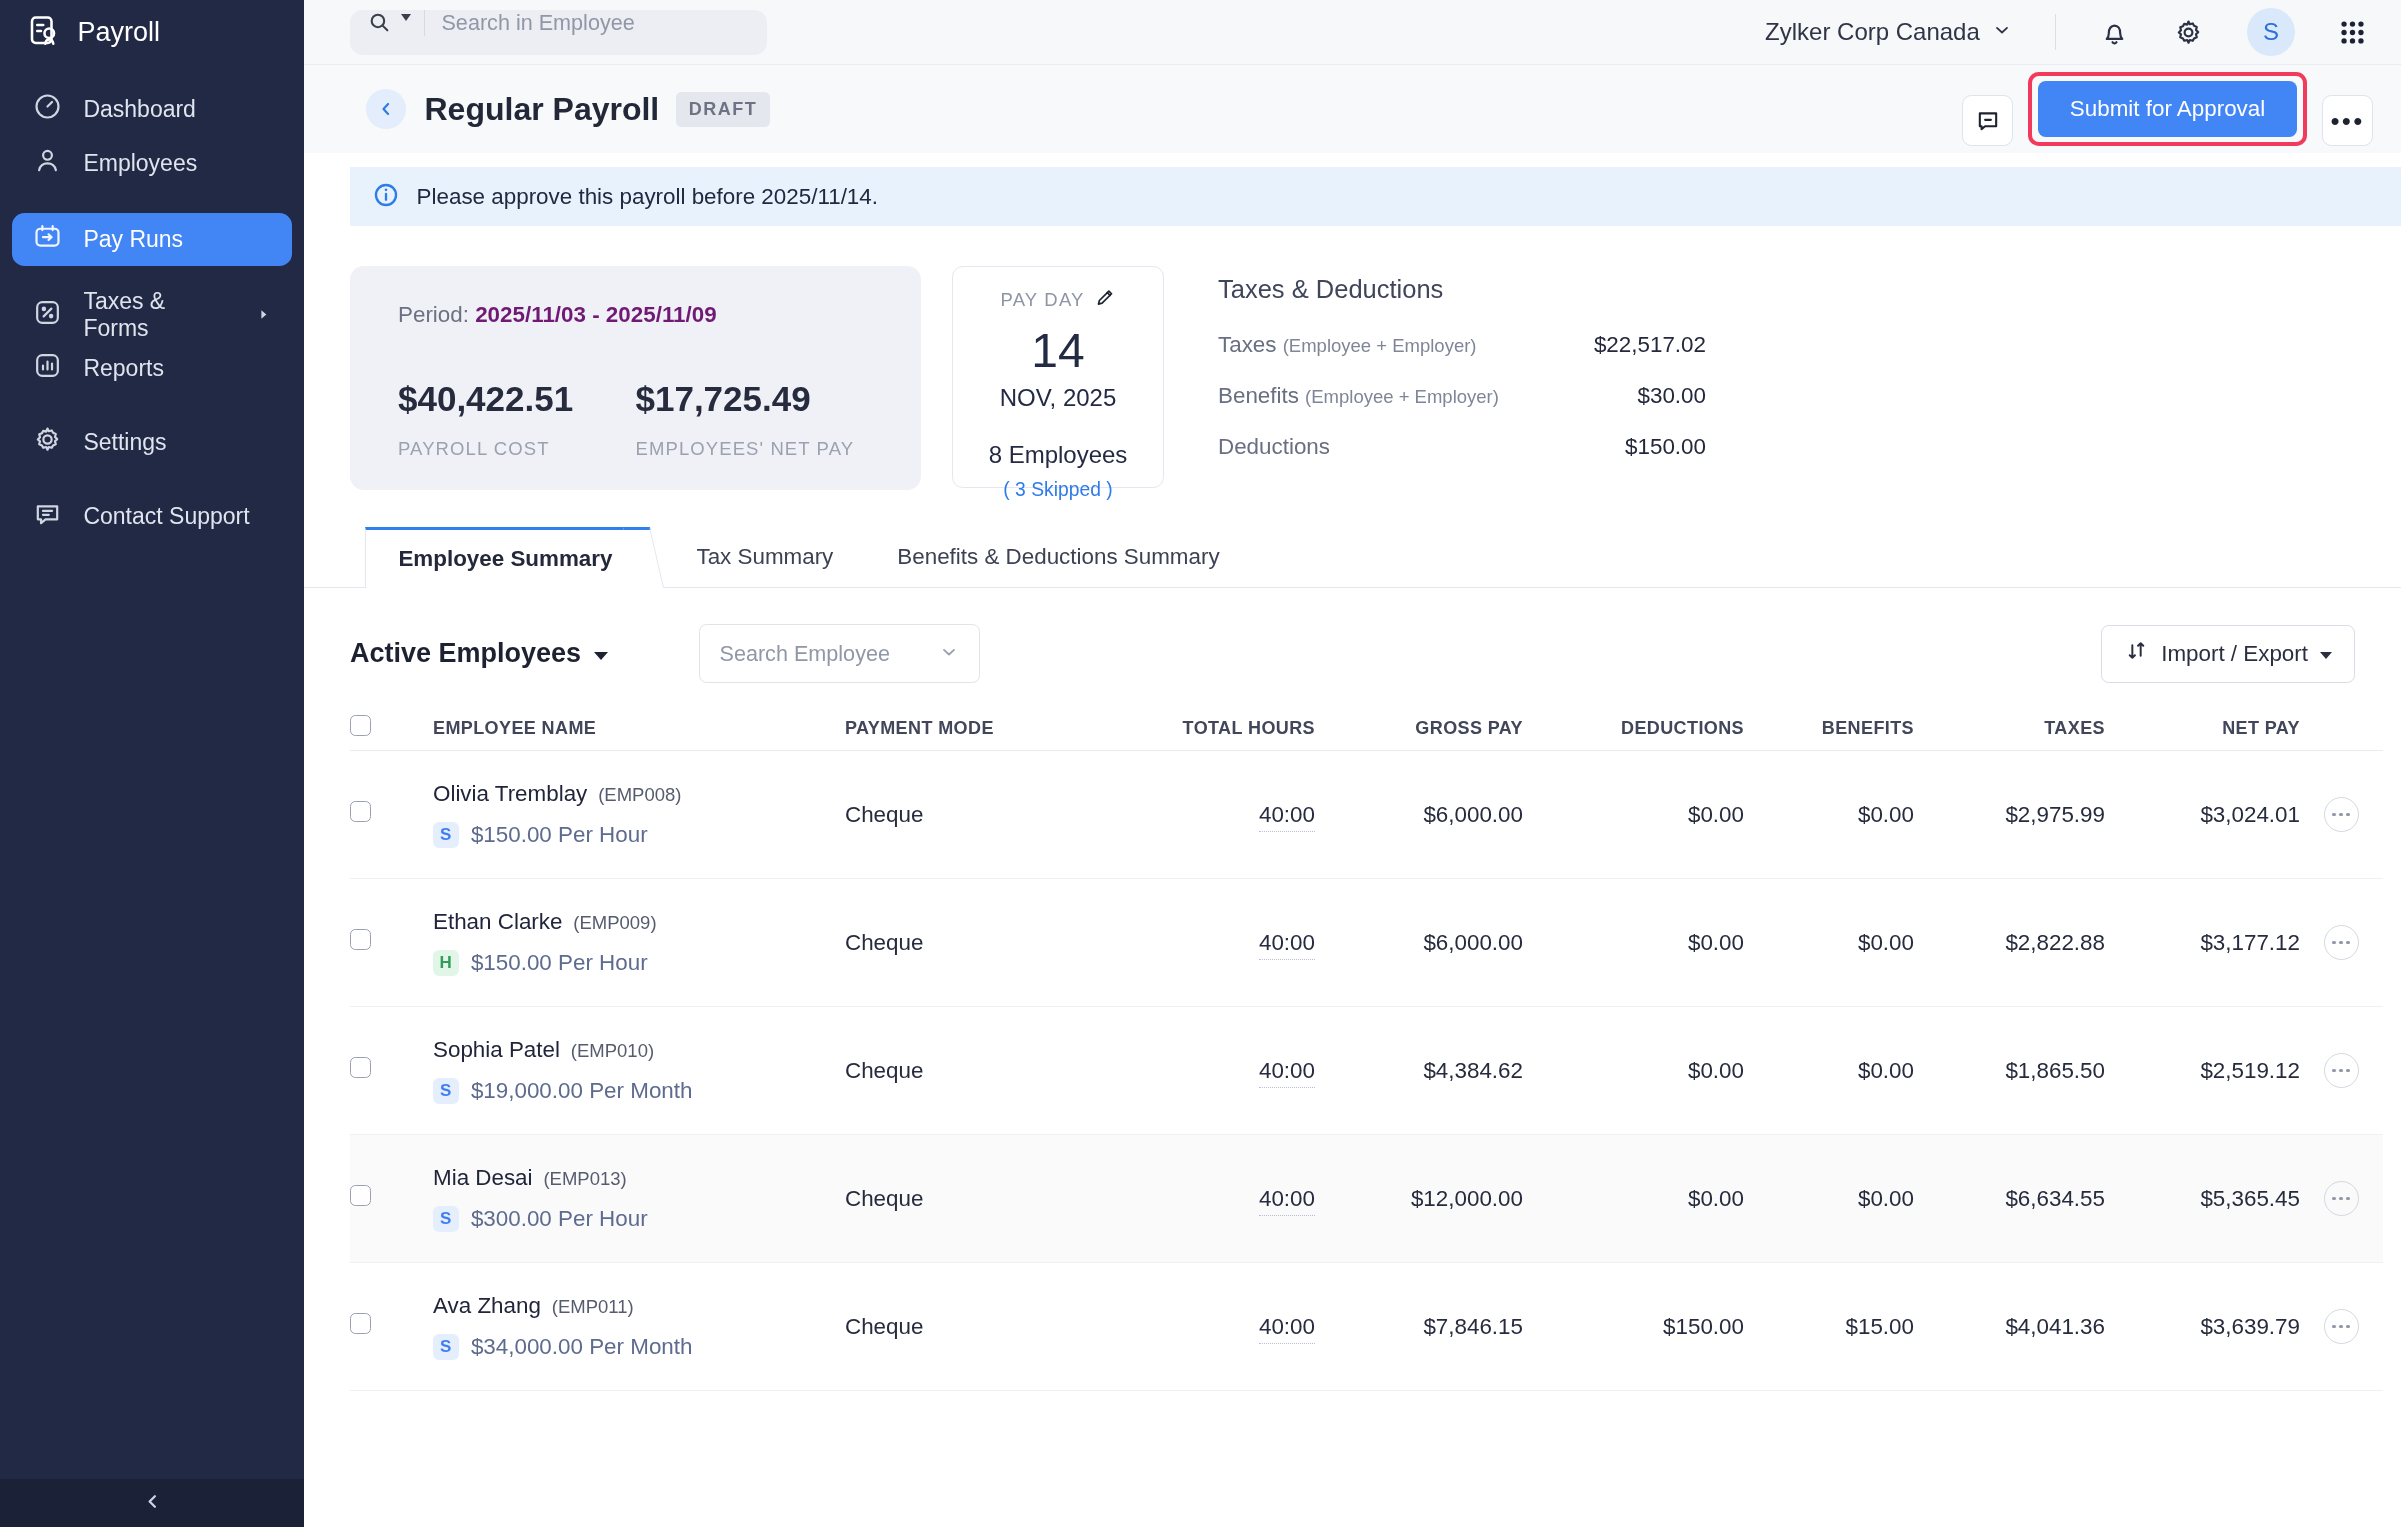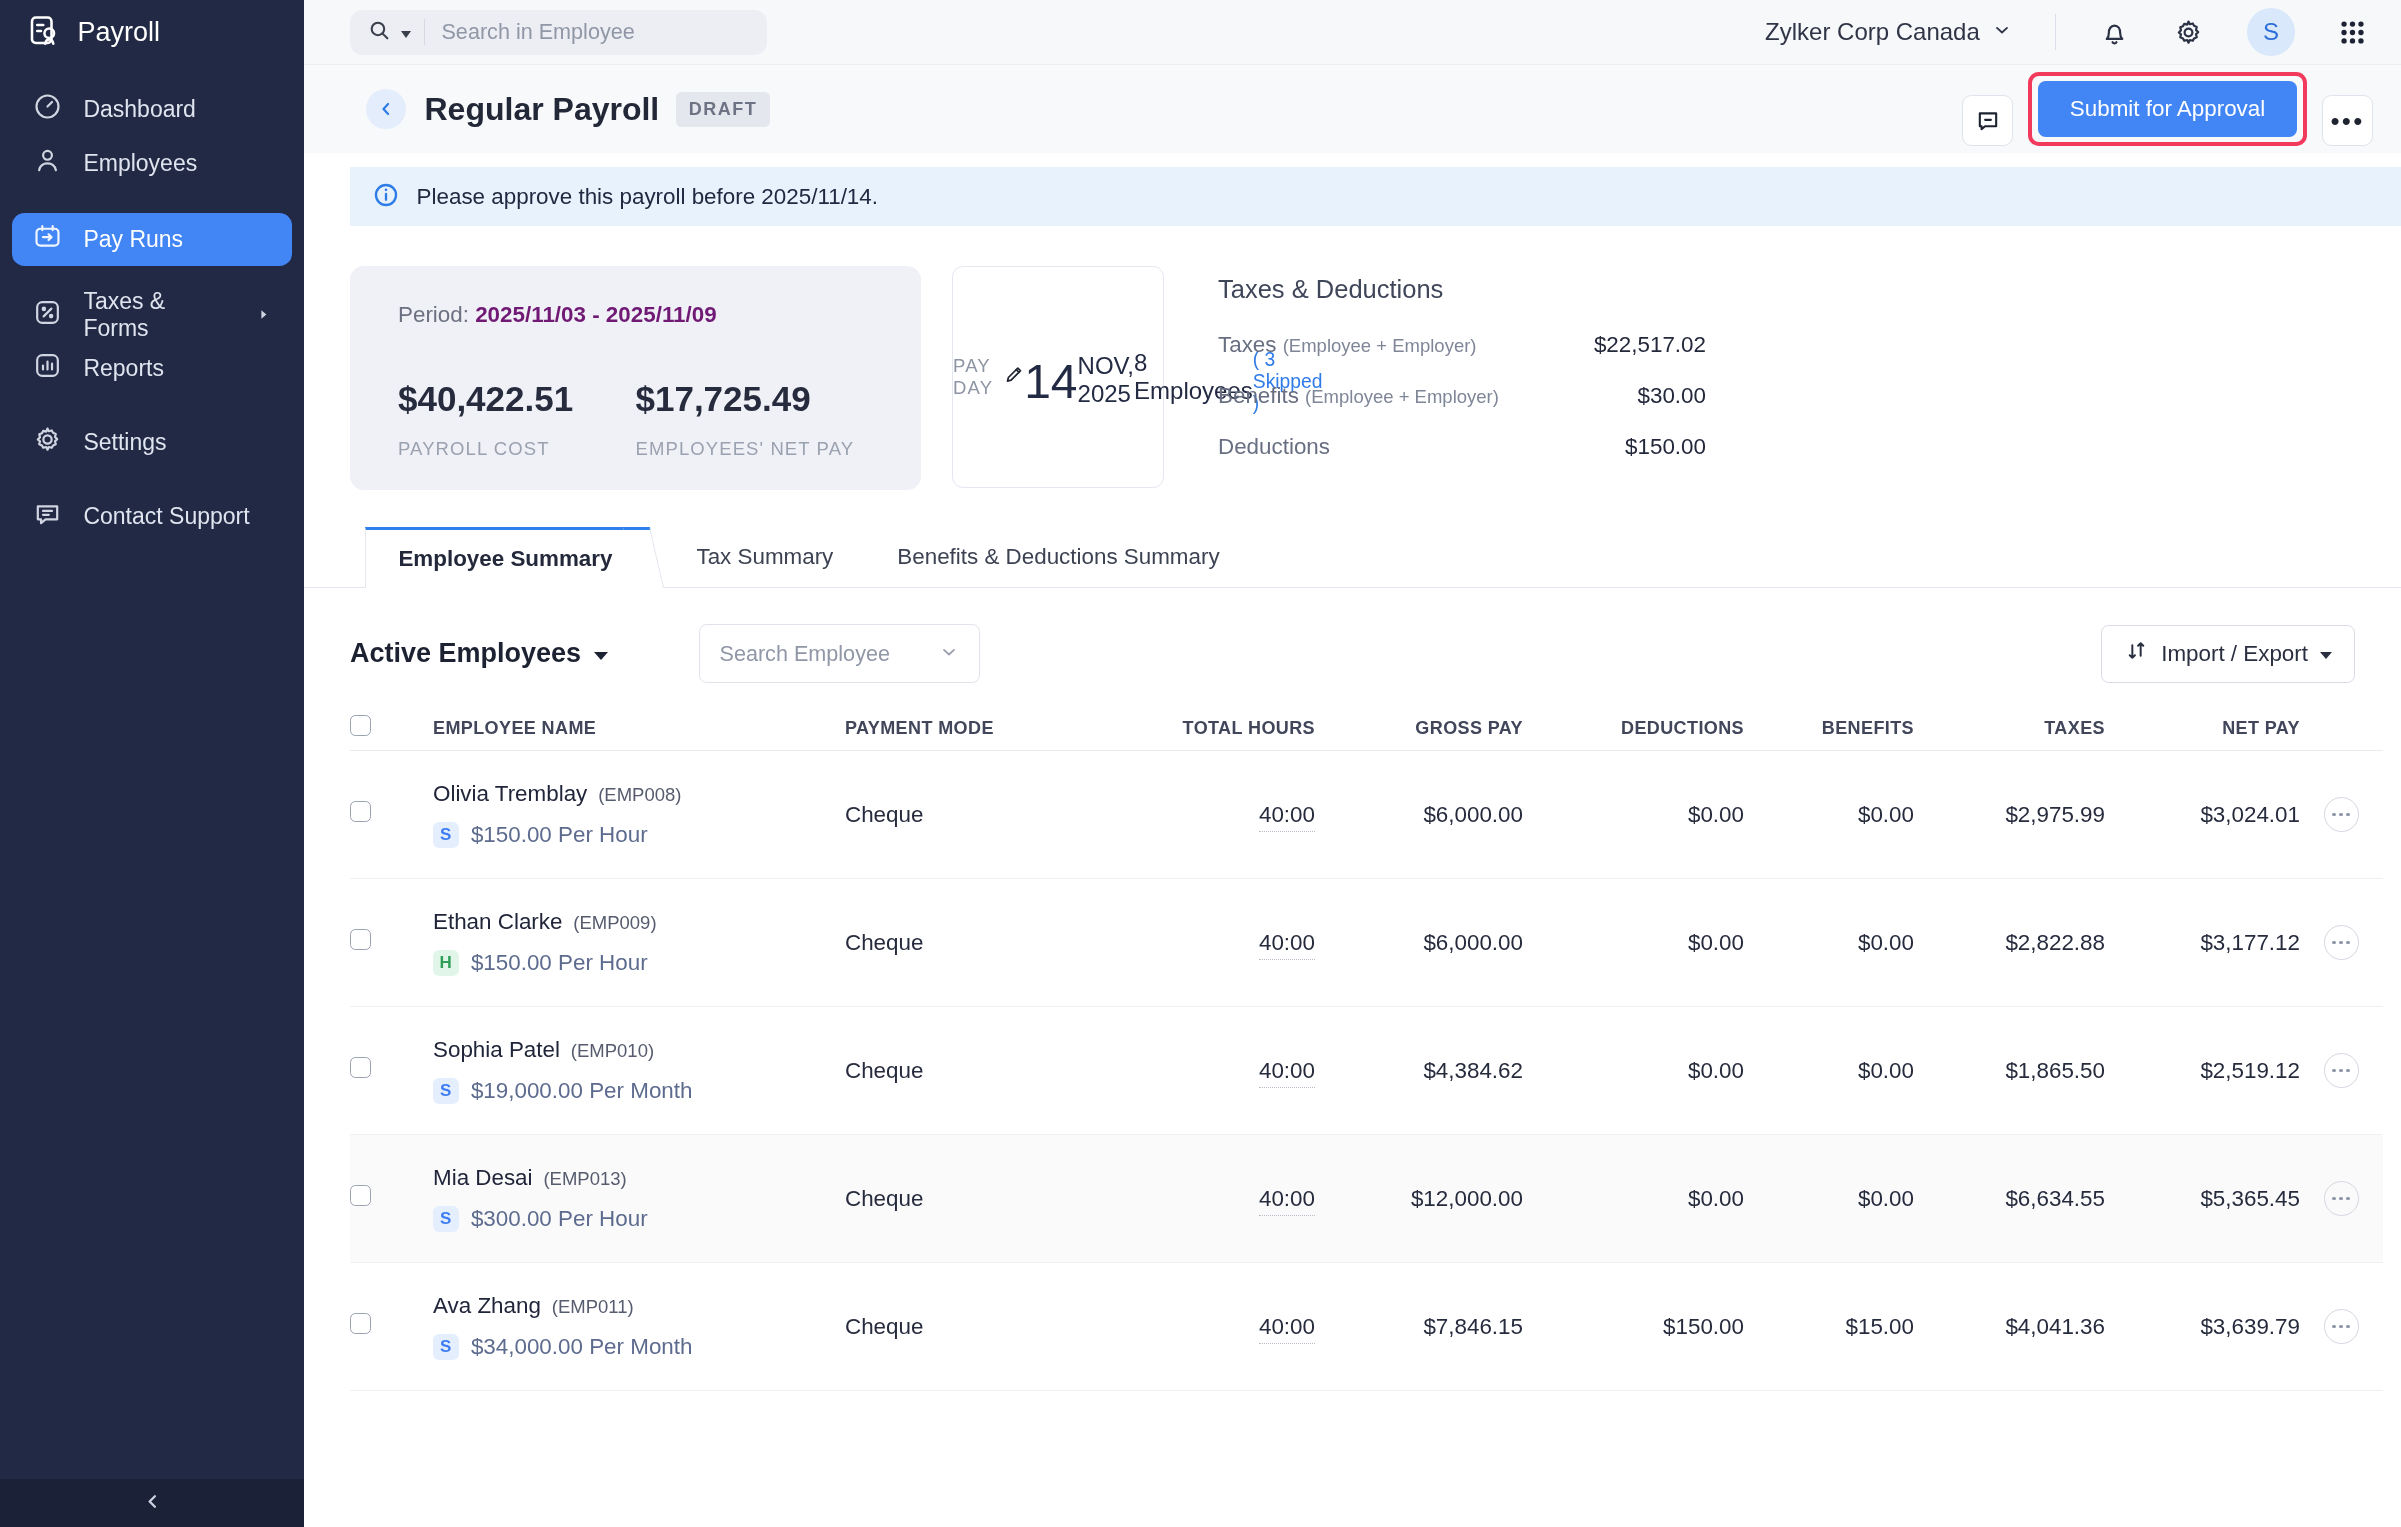--- a/index.html
+++ b/index.html
@@ -26,21 +26,21 @@
   .nav-item{display:flex;align-items:center;gap:20px;height:49px;padding:0 20px;font-size:23px;color:#DFE4EF;border-radius:12.4px;margin-bottom:4.6px;cursor:pointer}
   .nav-item svg{flex:none;opacity:.92}
   .nav-item.gap{margin-top:25px}
   .nav-item.active{background:var(--accent);color:#fff;height:53px}
   .nav-item .spacer{margin-left:auto}
   .sidebar-foot{position:absolute;left:0;right:0;bottom:0;height:48px;background:var(--sidebar-foot);display:flex;align-items:center;justify-content:center}
 
   
   .main{flex:1;display:flex;flex-direction:column;background:#fff;min-width:0}
   .topbar{height:65px;background:#F7F8FA;border-bottom:0.8px solid #EBEDF2;display:flex;align-items:center;padding:0 34px 0 46px;flex:none}
-  .search-pill{width:417px;height:45px;background:#ECEEF3;border-radius:12.4px;display:flex;align-items:center;padding:0 17px;gap:9.3px}
+  .search-pill{width:417px;height:45px;background:#ECEEF3;border-radius:12.4px;display:flex;align-items:flex-start;padding:0 17px;gap:9.3px}
   .search-pill .sep{width:0.8px;height:26px;background:#D6D9E1;margin:0 7.7px 0 3.1px}
   .placeholder{font-size:21.6px;color:#9097A6}
   .top-right{margin-left:auto;display:flex;align-items:center;gap:43px}
   .org{display:flex;align-items:center;gap:12.4px;font-size:24px;color:#2F3547;cursor:pointer}
   .vdiv{width:0.8px;height:36px;background:#DCDFE7}
   .avatar{width:48px;height:48px;border-radius:50%;background:#D9E8FB;color:#2E6FD8;font-size:24px;display:flex;align-items:center;justify-content:center}
   .icon-btn{display:flex;align-items:center;justify-content:center;cursor:pointer}
 
   .title-row{height:88px;background:#F8F9FB;display:flex;align-items:center;padding:0 28px 0 62px;flex:none}
   .back-circle{width:40px;height:40px;border-radius:50%;background:#E3EDFB;display:flex;align-items:center;justify-content:center;cursor:pointer;flex:none}
@@ -57,21 +57,21 @@
 
   
   .summary{display:flex;align-items:flex-start;padding:40px 46px 0 46px;gap:31px;flex:none}
   .period-card{width:571px;height:224px;background:#F0F1F6;border-radius:14px;padding:36px 48px}
   .period-line{font-size:22.4px;color:#6B7181}
   .period-line b{color:#701a75;margin-left:6.2px}
   .amounts{display:flex;margin-top:51px}
   .amount-block{width:287px}
   .amount{font-size:35px;font-weight:600;color:#262B3E}
   .amount-label{margin-top:18.5px;font-size:18.5px;color:#9AA1B0;letter-spacing:1.1px}
-  .payday-card{width:212px;height:222px;background:#fff;border:0.8px solid #E4E7EF;border-radius:10.8px;display:flex;flex-direction:row;align-items:center;padding:20px 0}
+  .payday-card{width:212px;height:222px;background:#fff;border:0.8px solid #E4E7EF;border-radius:10.8px;display:flex;flex-direction:column;align-items:center;padding:20px 0}
   .payday-label{display:flex;align-items:center;gap:9.3px;font-size:18.5px;color:#8D94A4;letter-spacing:1.2px}
   .payday-day{font-size:48px;color:#222A44;margin-top:9.3px;font-weight:500}
   .payday-month{font-size:24px;color:#222A44;margin-top:6.2px}
   .payday-div{width:153px;height:0.8px;background:#E8EAF0;margin:15.4px 0 14px 0}
   .payday-emps{font-size:24px;color:#232A42}
   .payday-skip{font-size:19.3px;color:var(--link);margin-top:9.3px;cursor:pointer}
   .taxes-panel{margin-left:23px;padding-top:9.3px;width:488px}
   .taxes-title{font-size:25.5px;color:#40465A;margin-bottom:28px}
   .tax-row{display:flex;align-items:baseline;margin-bottom:25px}
   .tax-label{font-size:22.4px;color:#686F82}

